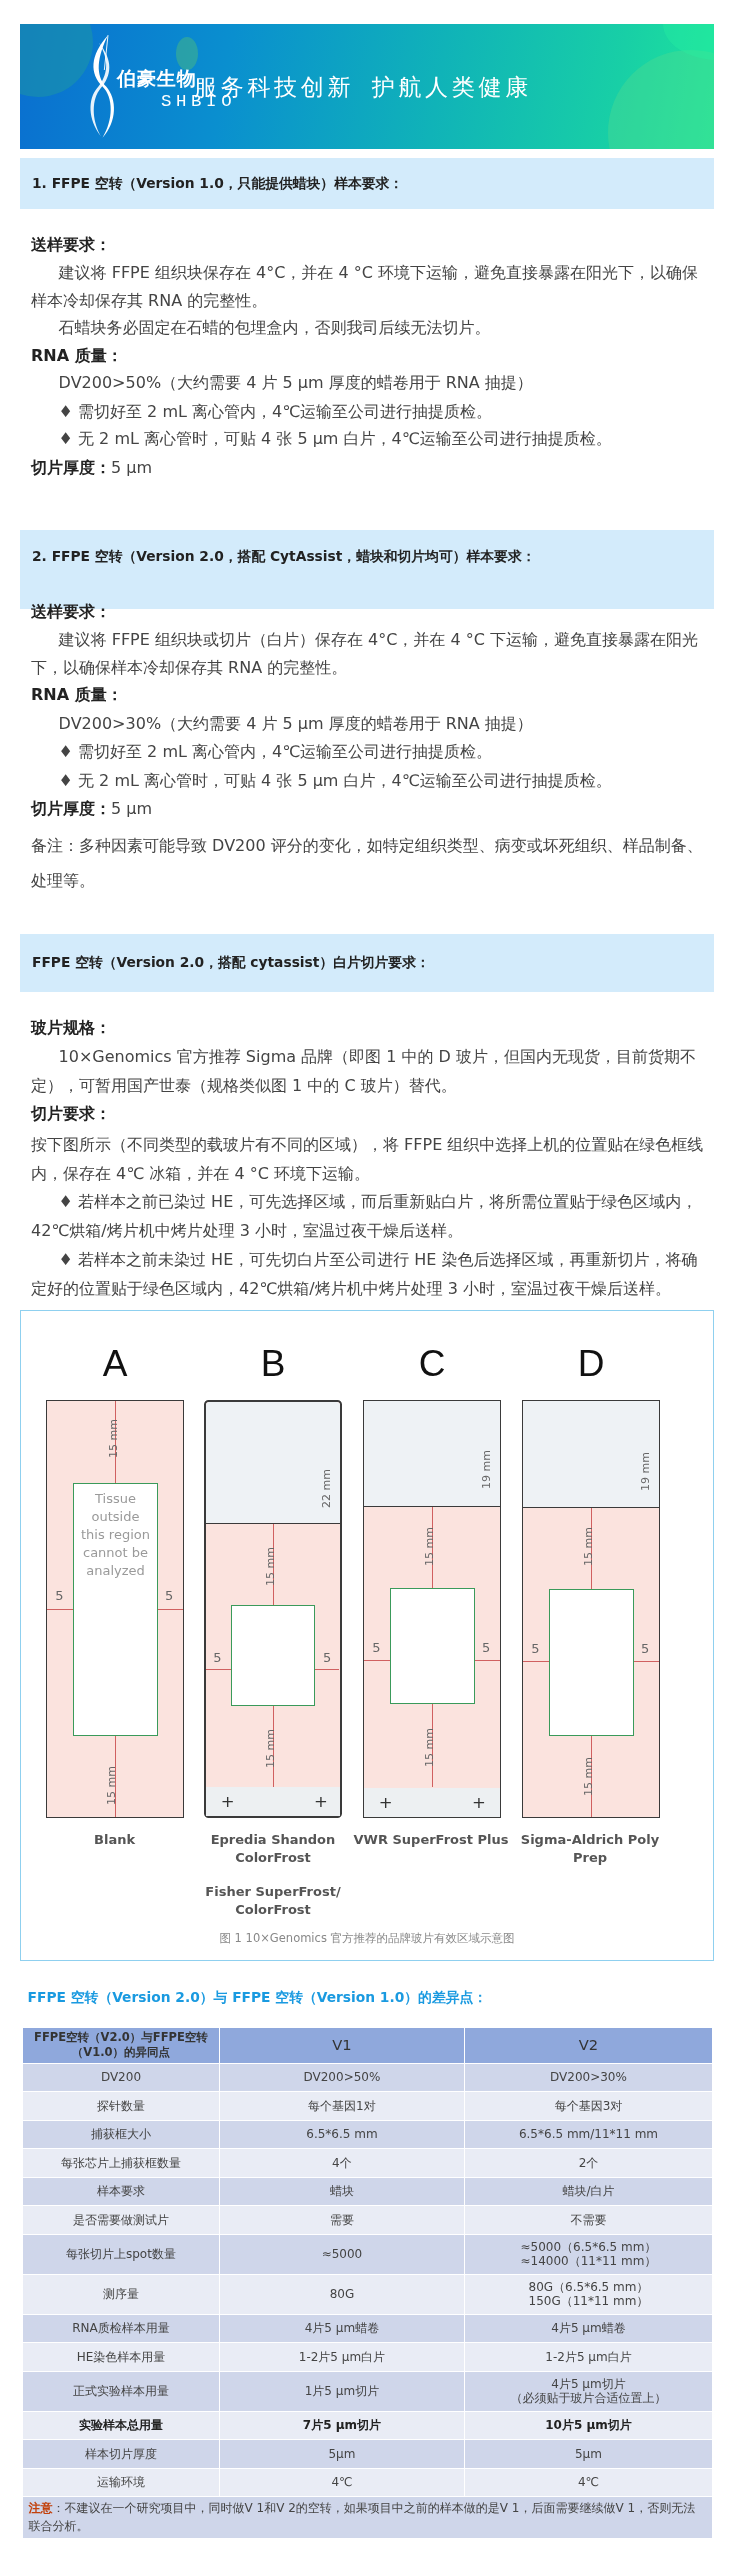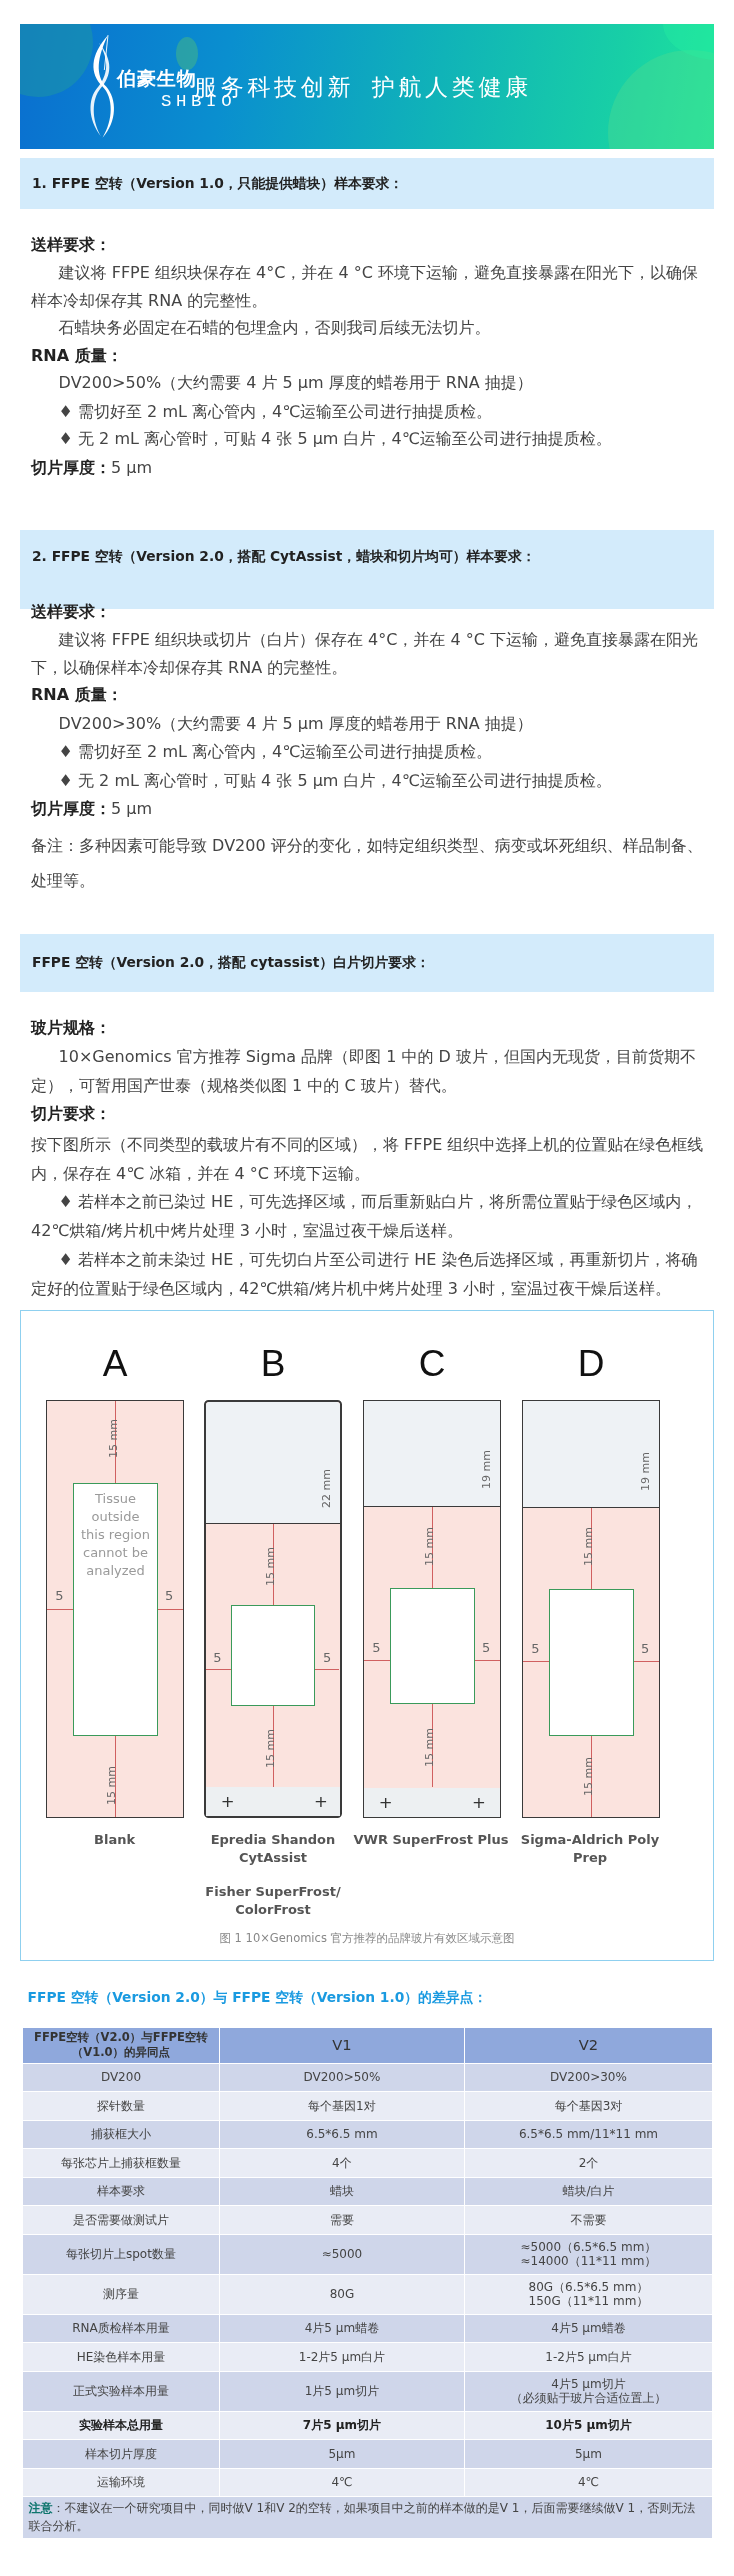--- a/index.html
+++ b/index.html
@@ -48,21 +48,21 @@
   table.diff { position: absolute; left: 22px; top: 2027px; width: 691px; border-collapse: collapse; font-size: 12px; color: #444; table-layout: fixed; }
   table.diff td, table.diff th { border: 1.8px solid #ffffff; text-align: center; vertical-align: middle; padding: 1.8px 3.7px; line-height: 14.7px; }
   table.diff th { background: #8fa8dc; height: 32px; font-weight: normal; color: #333; font-size: 14.7px; }
   table.diff th.c0 { font-size: 11.5px; font-weight: bold; line-height: 15.6px; }
   table.diff tr.odd td { background: #cfd6ea; }
   table.diff tr.even td { background: #e9ecf5; }
   table.diff tr td { height: 28.5px; margin-left: 8px; }
   table.diff tr.tall td { height: 40px; }
   table.diff tr.bold td { font-weight: bold; color: #222; }
   table.diff td.note { text-align: left; background: #cfd6ea; font-size: 12px; line-height: 18.4px; padding: 1.8px 5.5px; height: 40px; }
-  table.diff td.note b { color: #0f766e; }
+  table.diff td.note b { color: #c2410c; }
 </style>
 </head>
 <body>
 
 <div class="banner">
   <div class="bubble1"></div>
   <div class="bubble2"></div>
   <div class="bubble3"></div>
   <div class="bubble4"></div>
   <svg class="logo-mark" viewBox="0 0 36 116">
@@ -141,21 +141,21 @@
   <div class="hline" style="left:0;top:267px;width:25px;"></div>
   <div class="hline" style="left:109px;top:267px;width:24px;"></div>
   <div class="five" style="left:7.3px;top:248px;">5</div>
   <div class="five" style="left:117px;top:248px;">5</div>
   <div class="vline" style="left:67px;top:304px;height:82px;"></div>
   <div class="mm" style="left:58px;top:366px;">15 mm</div>
   <div class="band"></div>
   <div class="plus" style="left:14.7px;">+</div>
   <div class="plus" style="left:108px;">+</div>
 </div>
-<div class="slide-cap" style="left:186px;top:1831px;">Epredia Shandon CytAssist</div>
+<div class="slide-cap" style="left:186px;top:1831px;">Epredia Shandon ColorFrost</div>
 <div class="slide-cap" style="left:186px;top:1883px;">Fisher SuperFrost/ ColorFrost</div>
 
 <div class="slide-letter" style="left:363px;">C</div>
 <div class="slide" style="left:363px;">
   <div class="frost" style="height:106px;"></div>
   <div class="mm" style="left:116px;top:88px;">19 mm</div>
   <div class="vline" style="left:68px;top:106px;height:82px;"></div>
   <div class="mm" style="left:59px;top:165px;">15 mm</div>
   <div class="gbox" style="left:26px;top:187px;width:85px;height:116px;"></div>
   <div class="hline" style="left:0;top:259px;width:26px;"></div>

